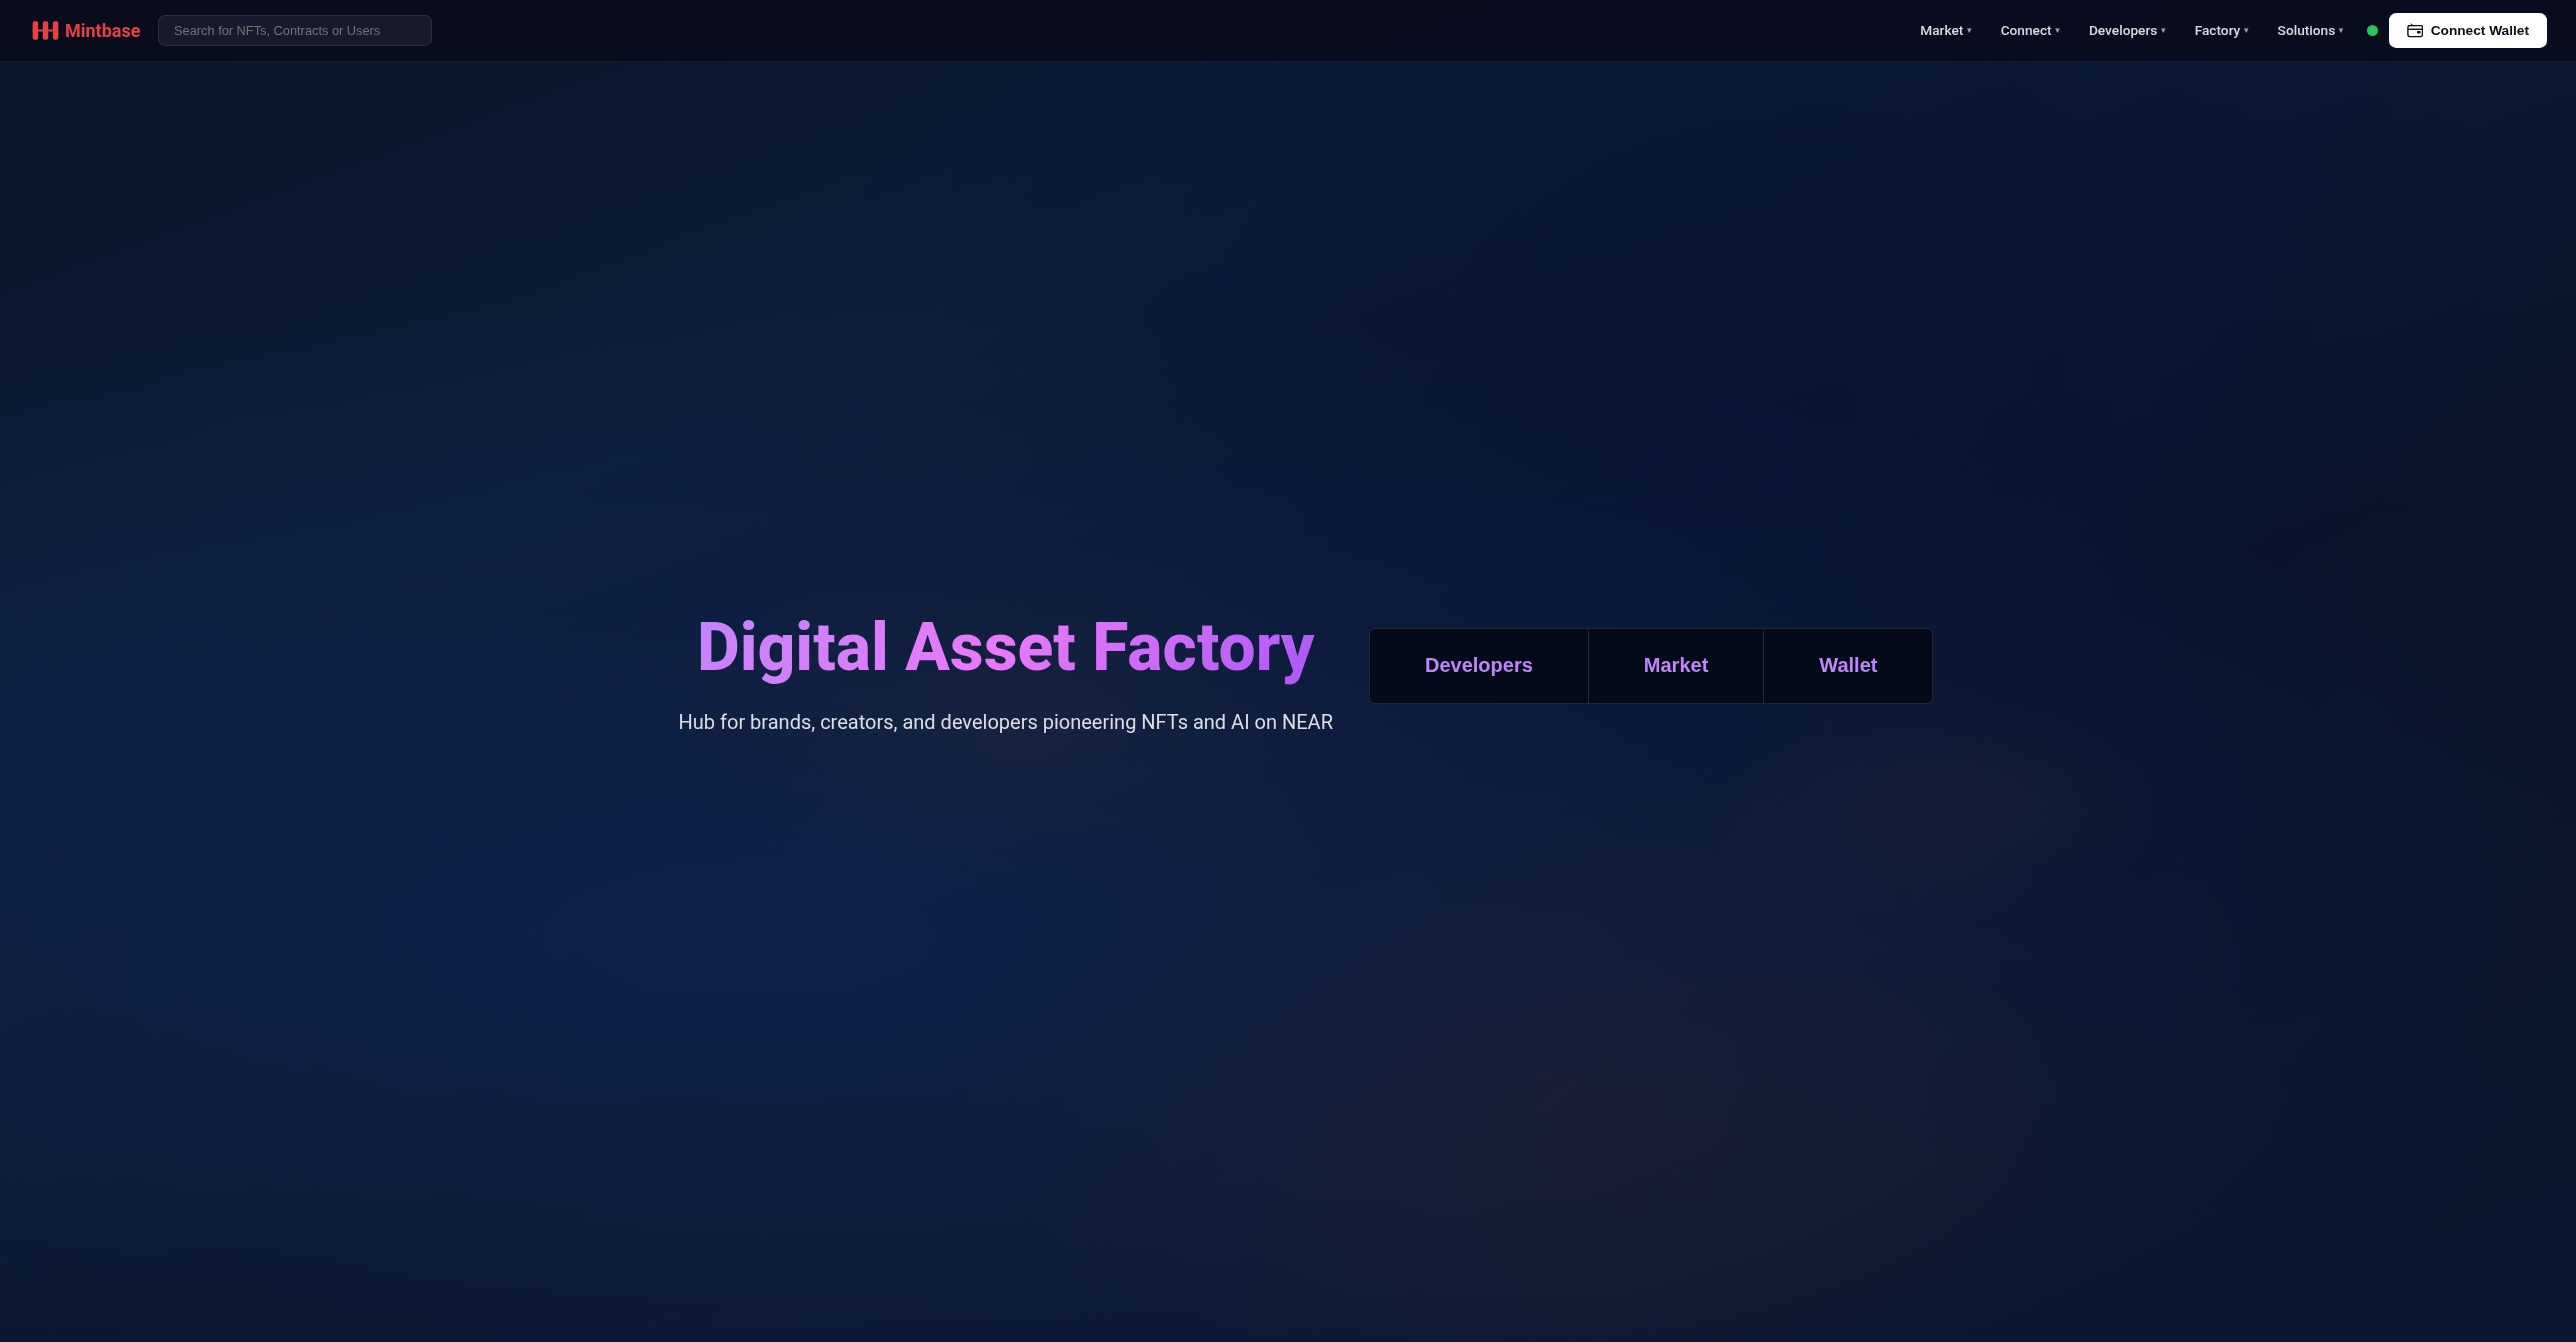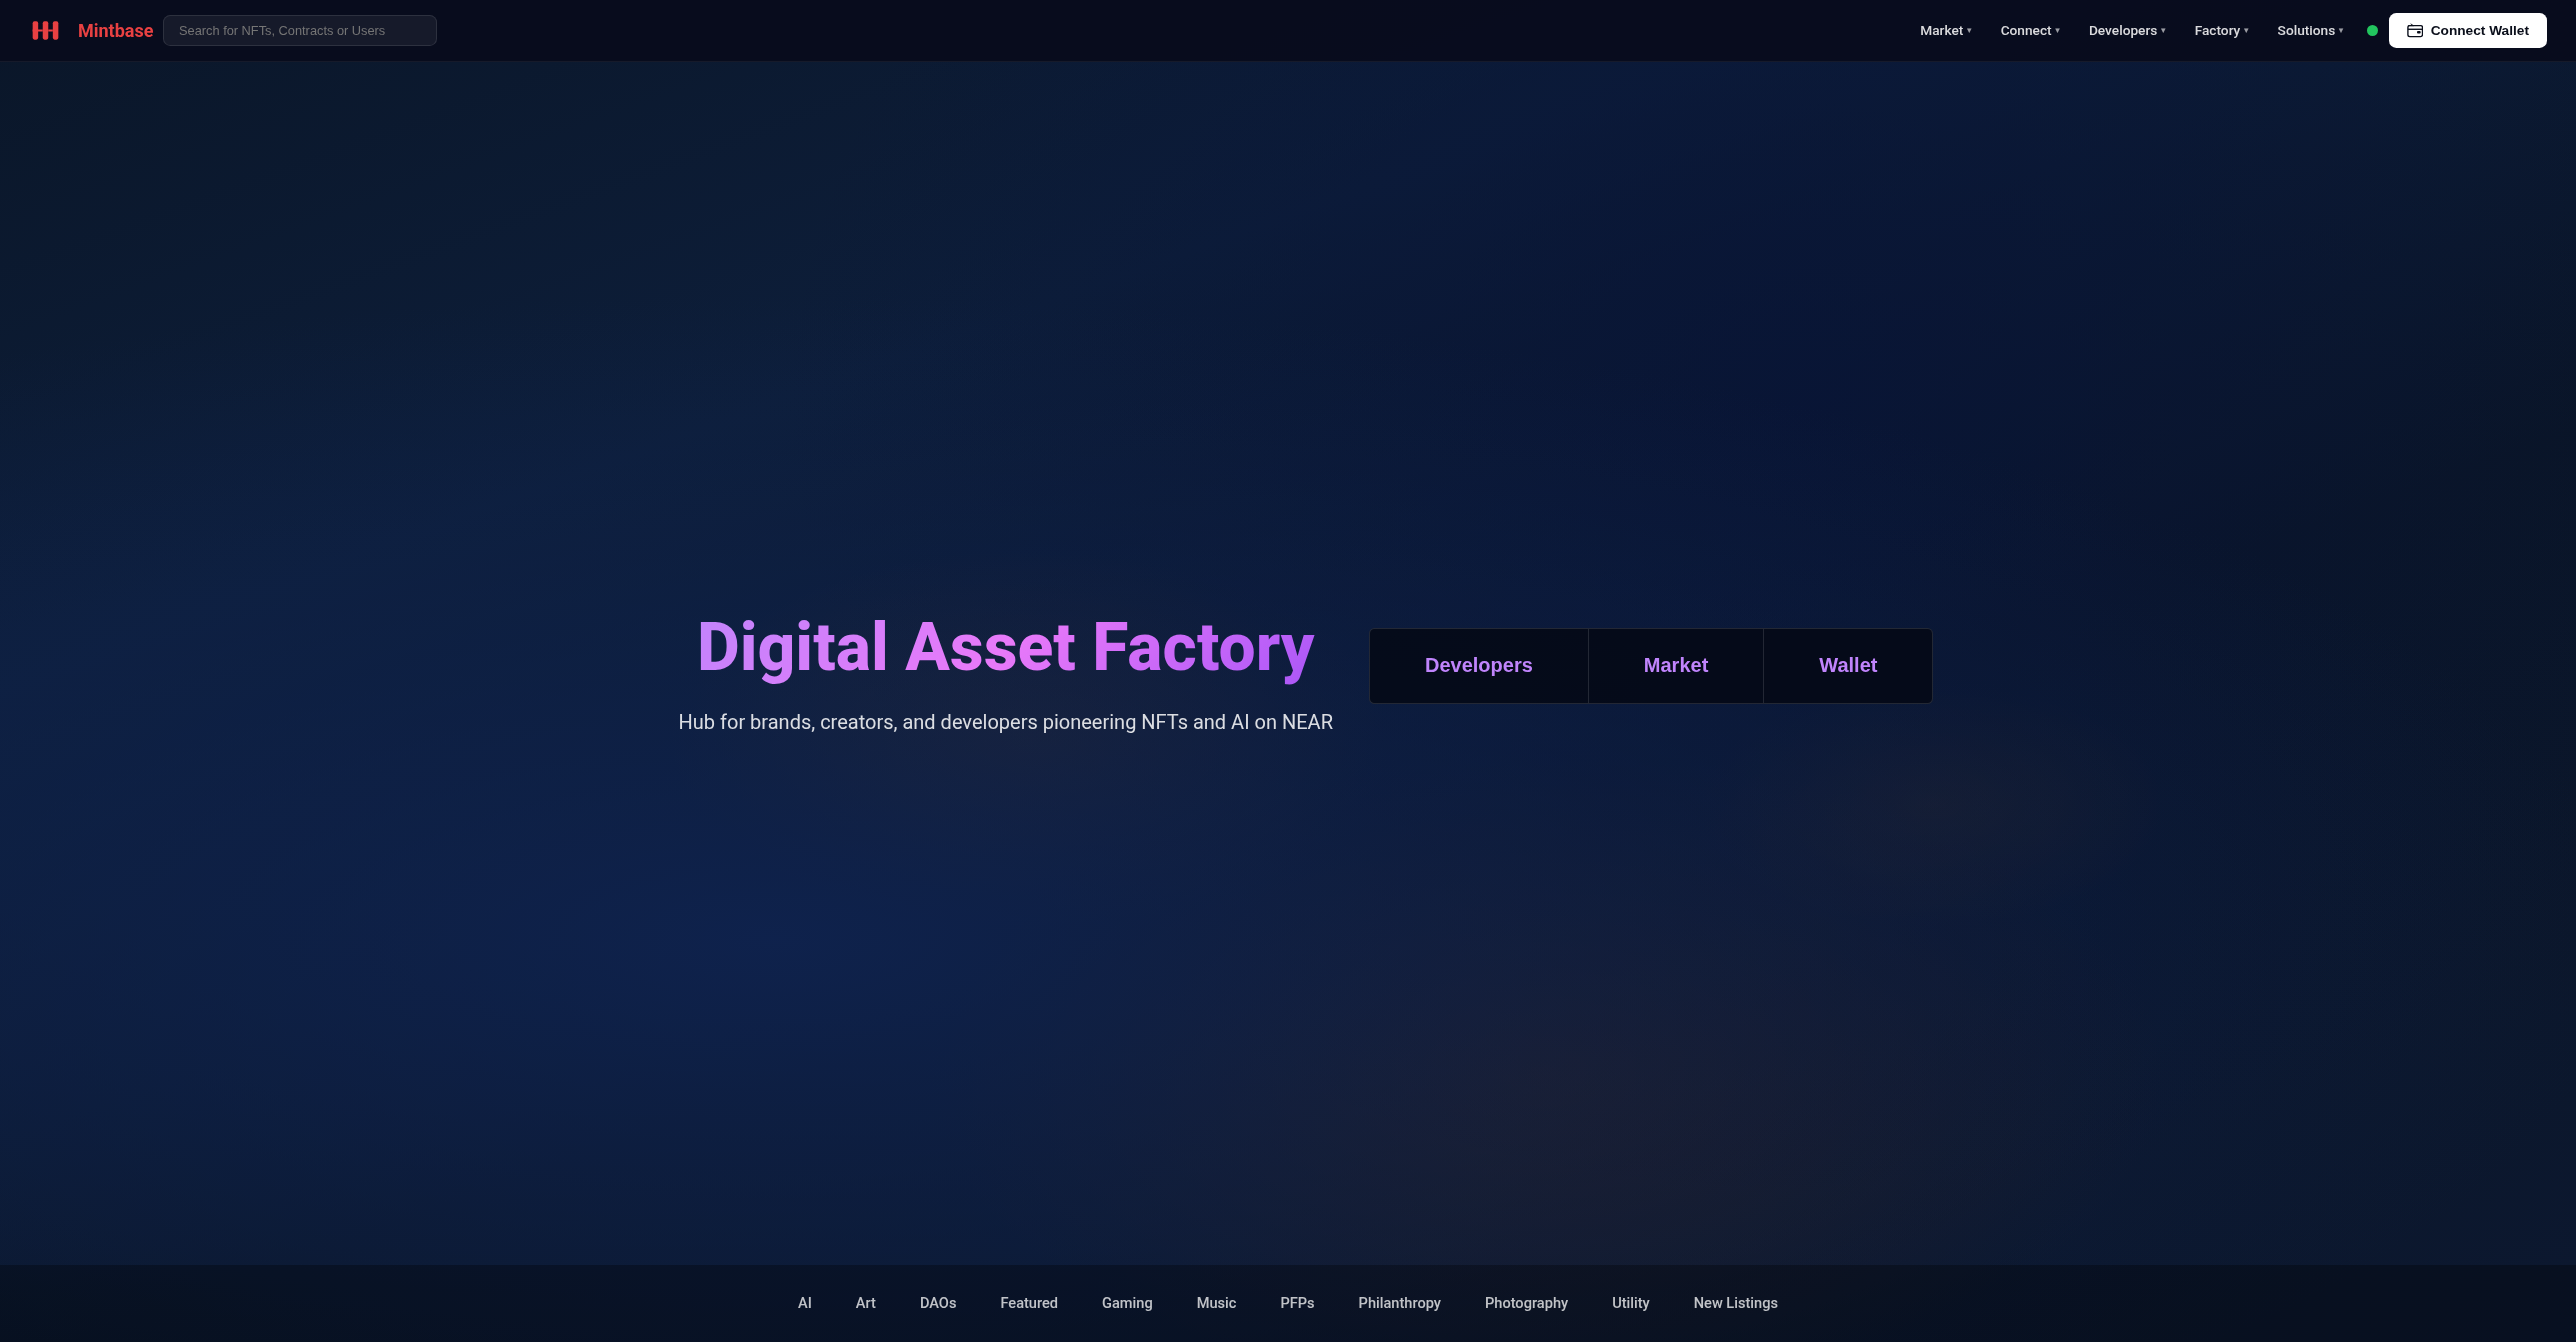--- a/index.html
+++ b/index.html
@@ -23,23 +23,23 @@
       align-items: center;
       padding: 0 29px;
       height: 62px;
       background: rgba(8, 12, 28, 0.95);
       border-bottom: 0.9px solid rgba(255,255,255,0.06);
     }
 
     .logo {
       display: flex;
       align-items: center;
-      gap: 16px;
+      gap: 3px;
       text-decoration: none;
-      margin-right: 10px;
+      margin-right: 18px;
     }
 
     .logo-icon {
       width: 33px;
       height: 33px;
     }
 
     .logo-text {
       color: #e84142;
       font-size: 18px;
@@ -281,27 +281,14 @@
     <h1 class="hero-title">Digital Asset Factory</h1>
     <p class="hero-subtitle">Hub for brands, creators, and developers pioneering NFTs and AI on NEAR</p>
   </div>
 
   <div class="cta-buttons">
     <button class="cta-btn">Developers</button>
     <button class="cta-btn">Market</button>
     <button class="cta-btn">Wallet</button>
   </div>
 
-  <div class="category-tabs">
-    <span class="category-tab">AI</span>
-    <span class="category-tab">Art</span>
-    <span class="category-tab">DAOs</span>
-    <span class="category-tab">Featured</span>
-    <span class="category-tab">Gaming</span>
-    <span class="category-tab">Music</span>
-    <span class="category-tab">PFPs</span>
-    <span class="category-tab">Philanthropy</span>
-    <span class="category-tab">Photography</span>
-    <span class="category-tab">Utility</span>
-    <span class="category-tab">New Listings</span>
-  </div>
 </section>
 
 
 </body></html>

